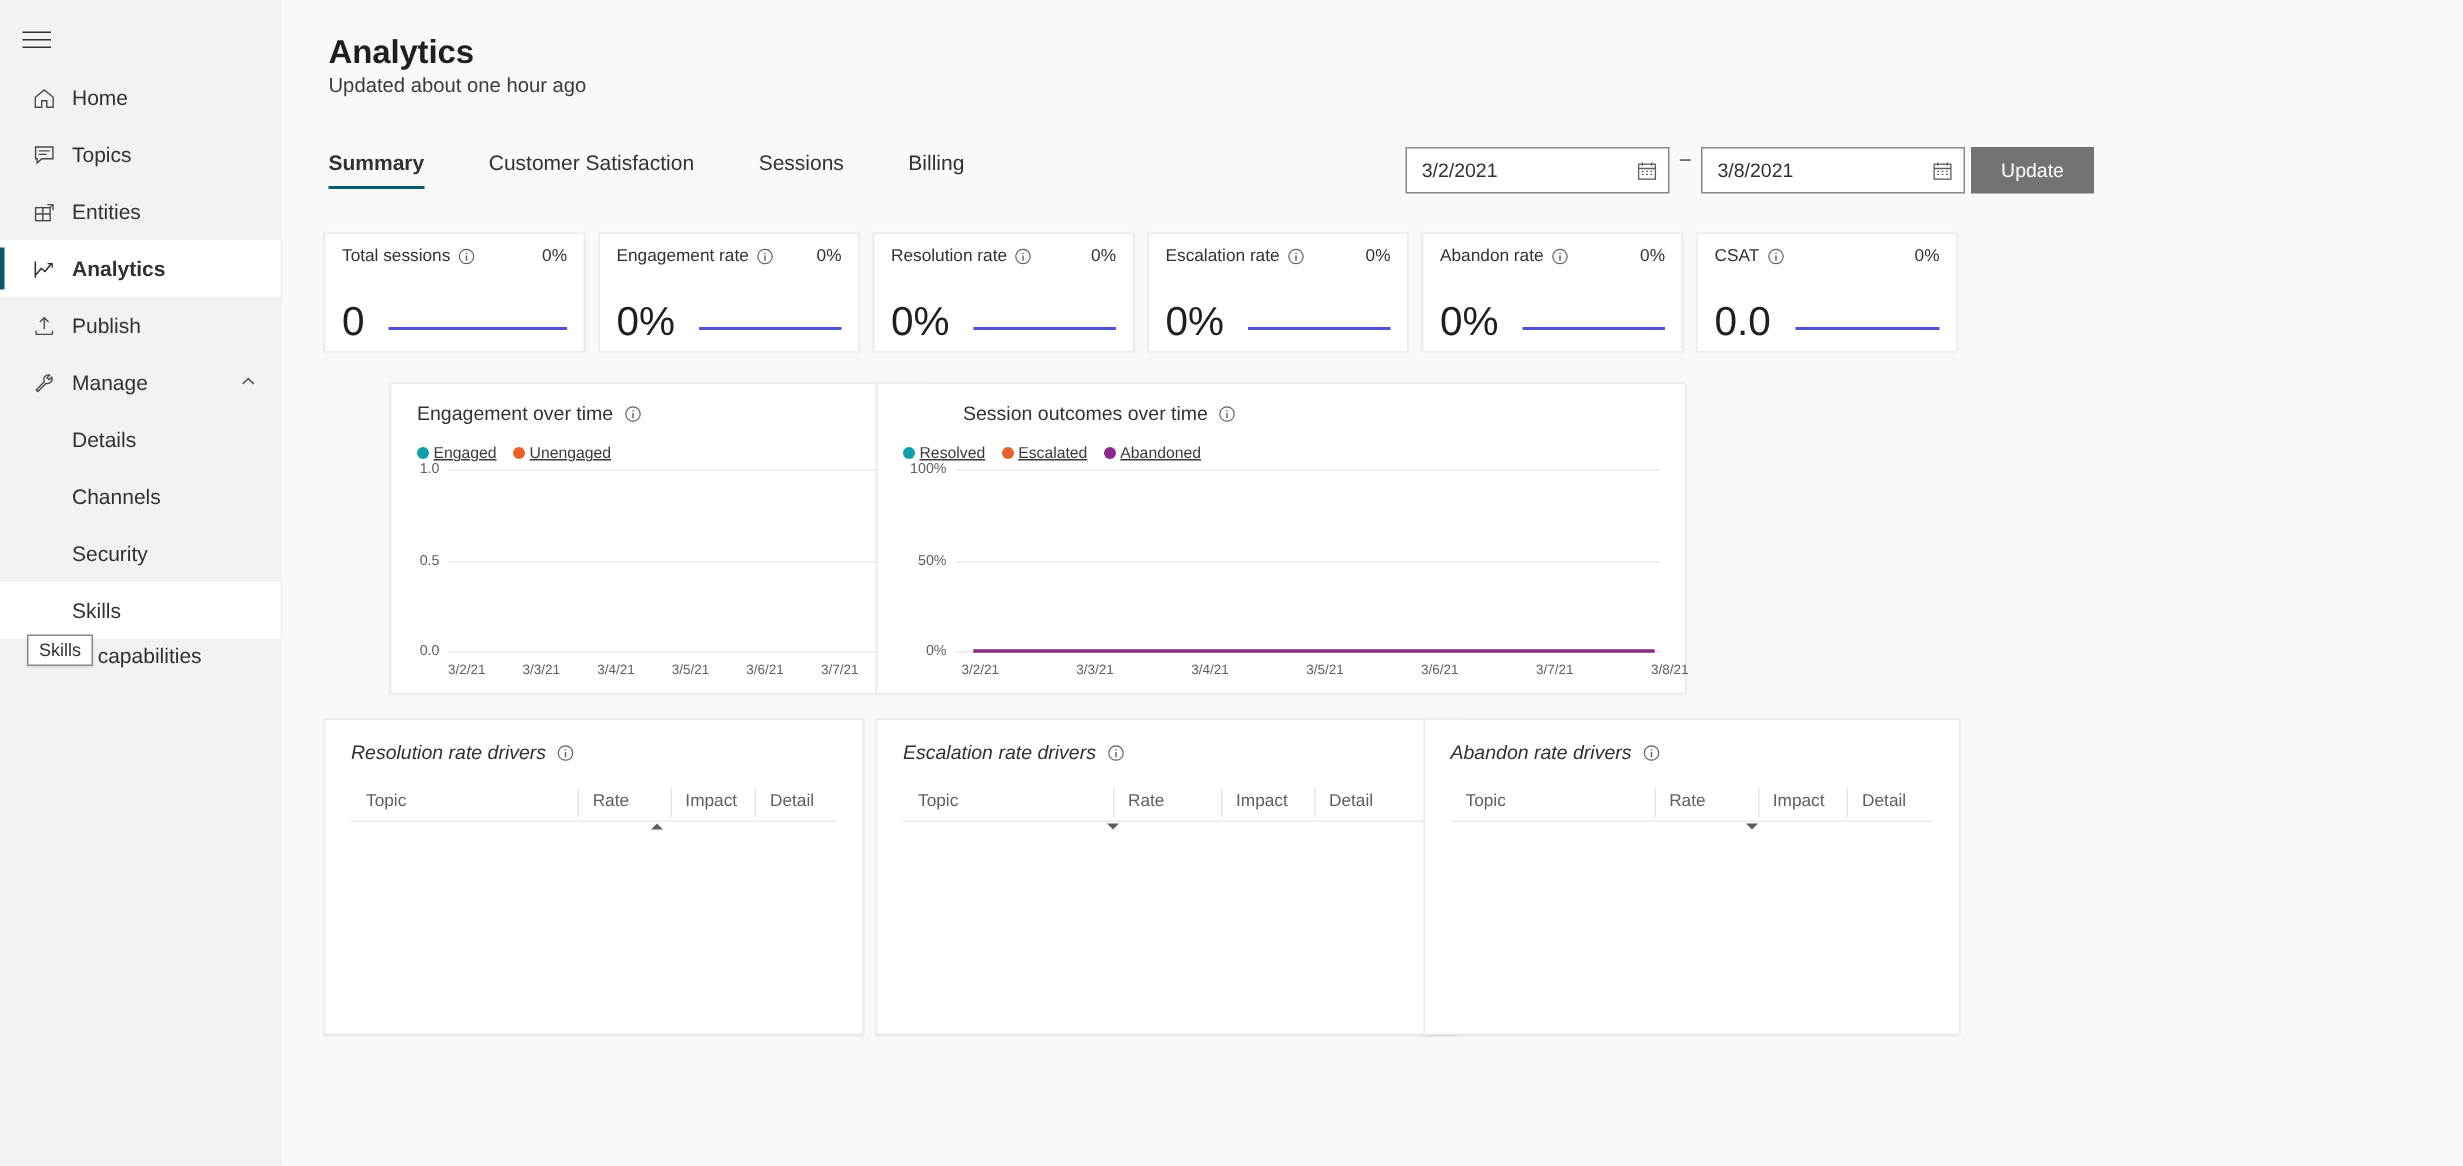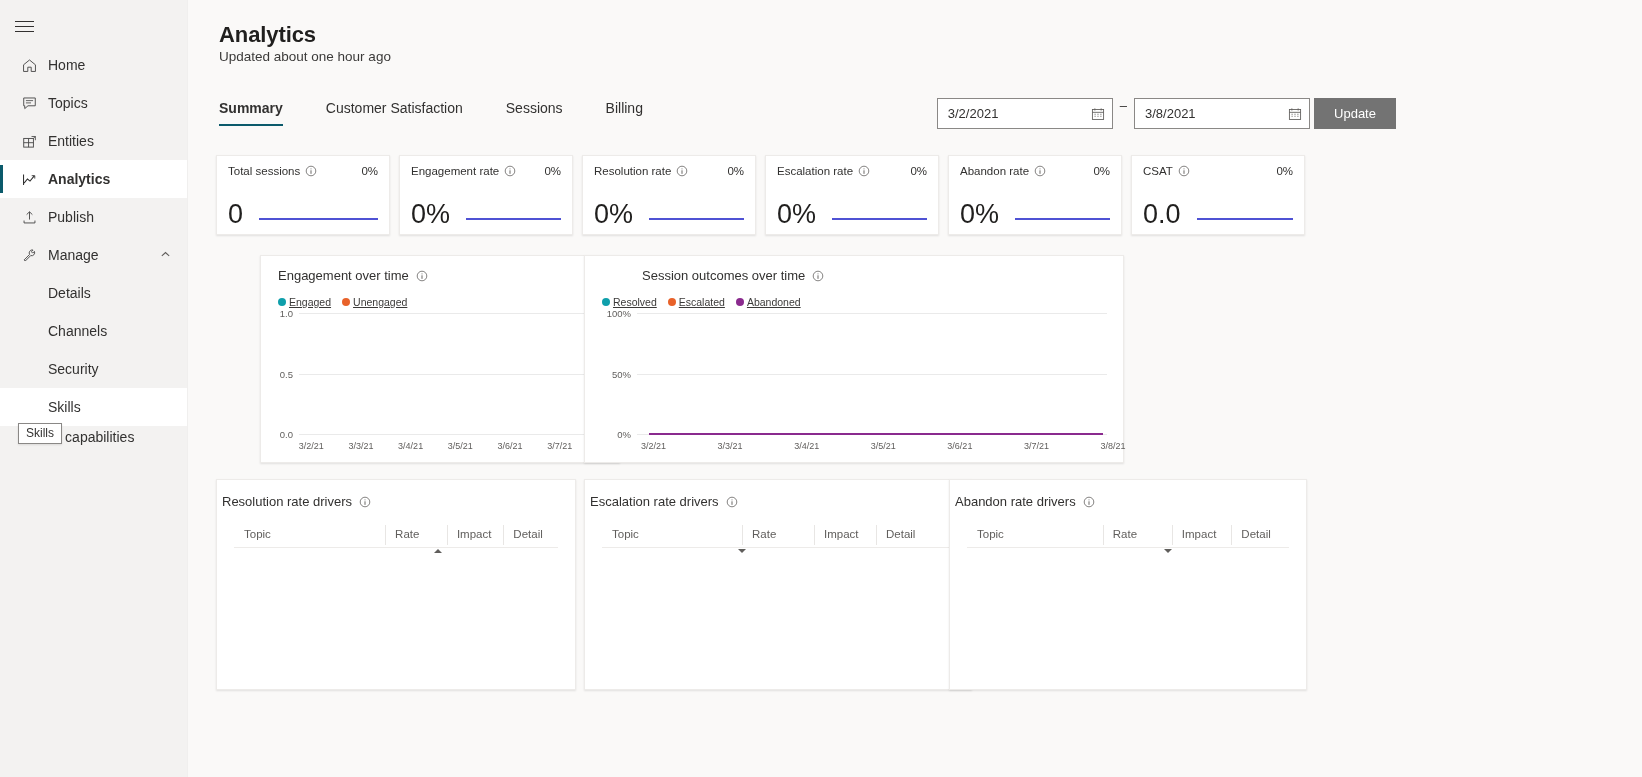--- a/index.html
+++ b/index.html
@@ -220,21 +220,21 @@
   }
   .xtick {
     position: absolute; font-size: 9px; color: #605e5c;
     transform: translateX(-50%);
   }
   .series-line {
     position: absolute; height: 2px;
   }
 
   
-  .drv-title { position: absolute; left: 5px; top: 14px; }
+  .drv-title { position: absolute; left: 17px; top: 14px; font-style: italic; }
   .drv-table { position: absolute; left: 17px; top: 40px; right: 17px; }
   .drv-head {
     display: flex; align-items: center;
     height: 28px;
     border-bottom: 1px solid #edebe9;
     position: relative;
   }
   .drv-th {
     font-size: 11.5px; color: #605e5c;
     padding-left: 10px;

